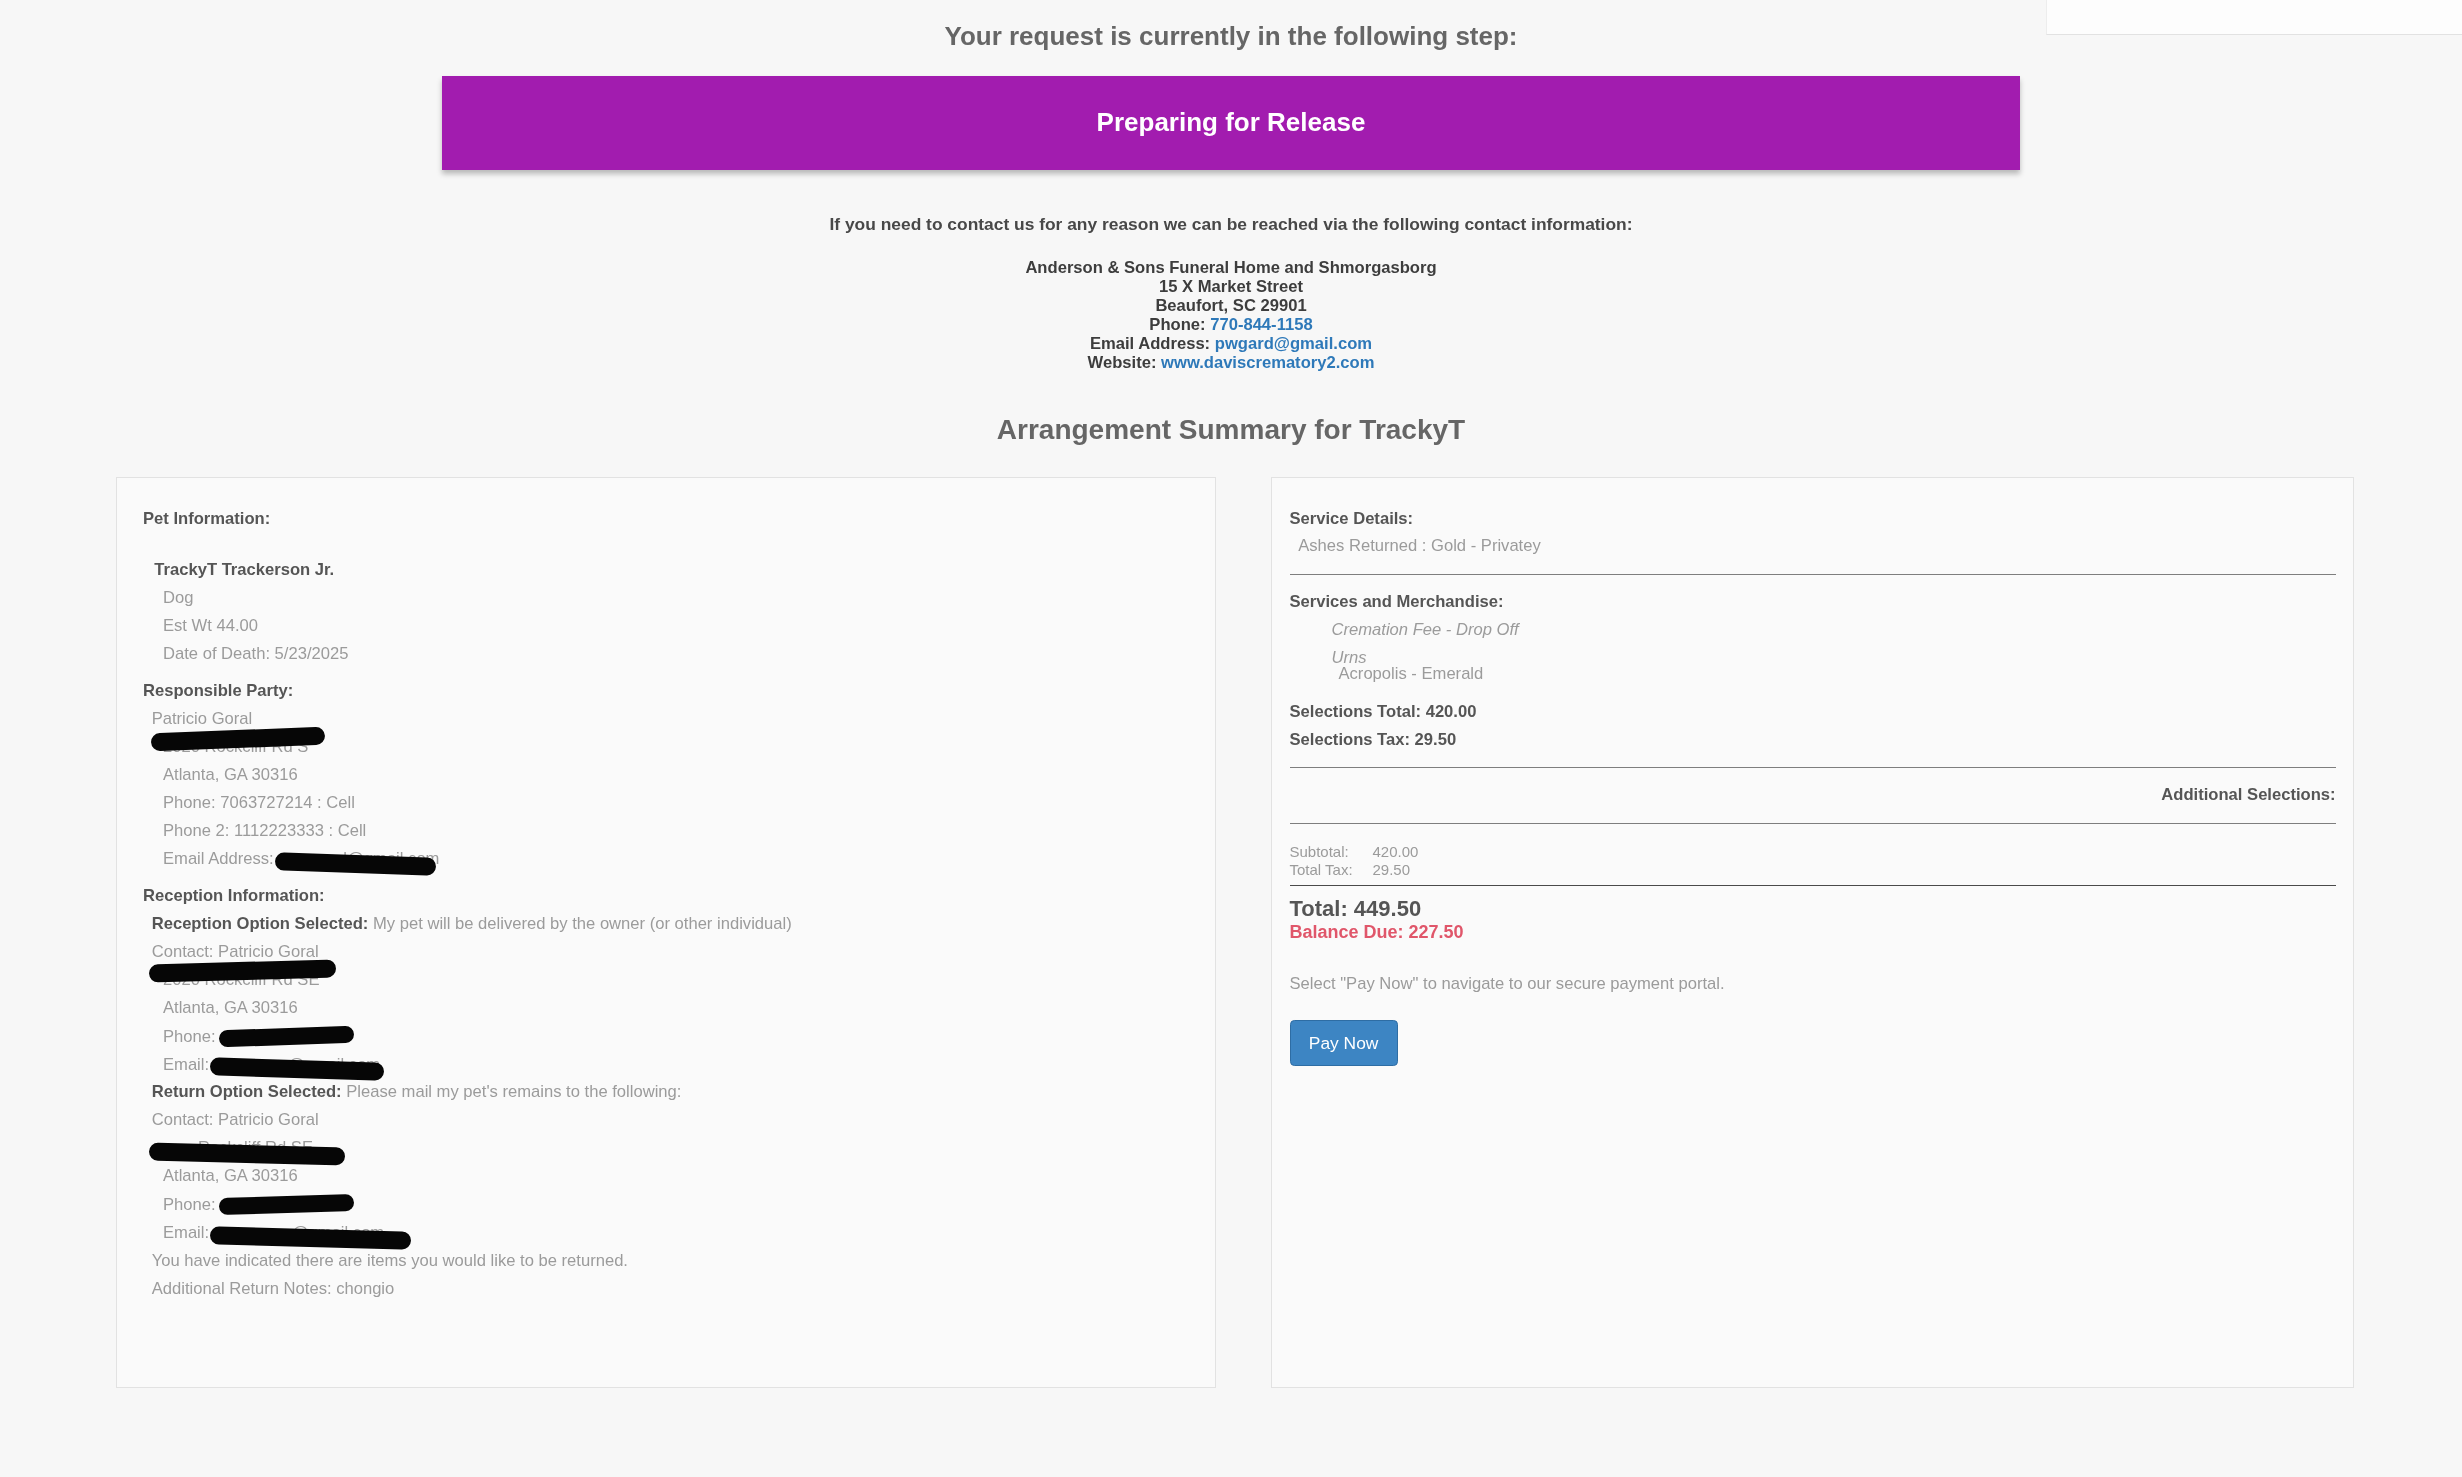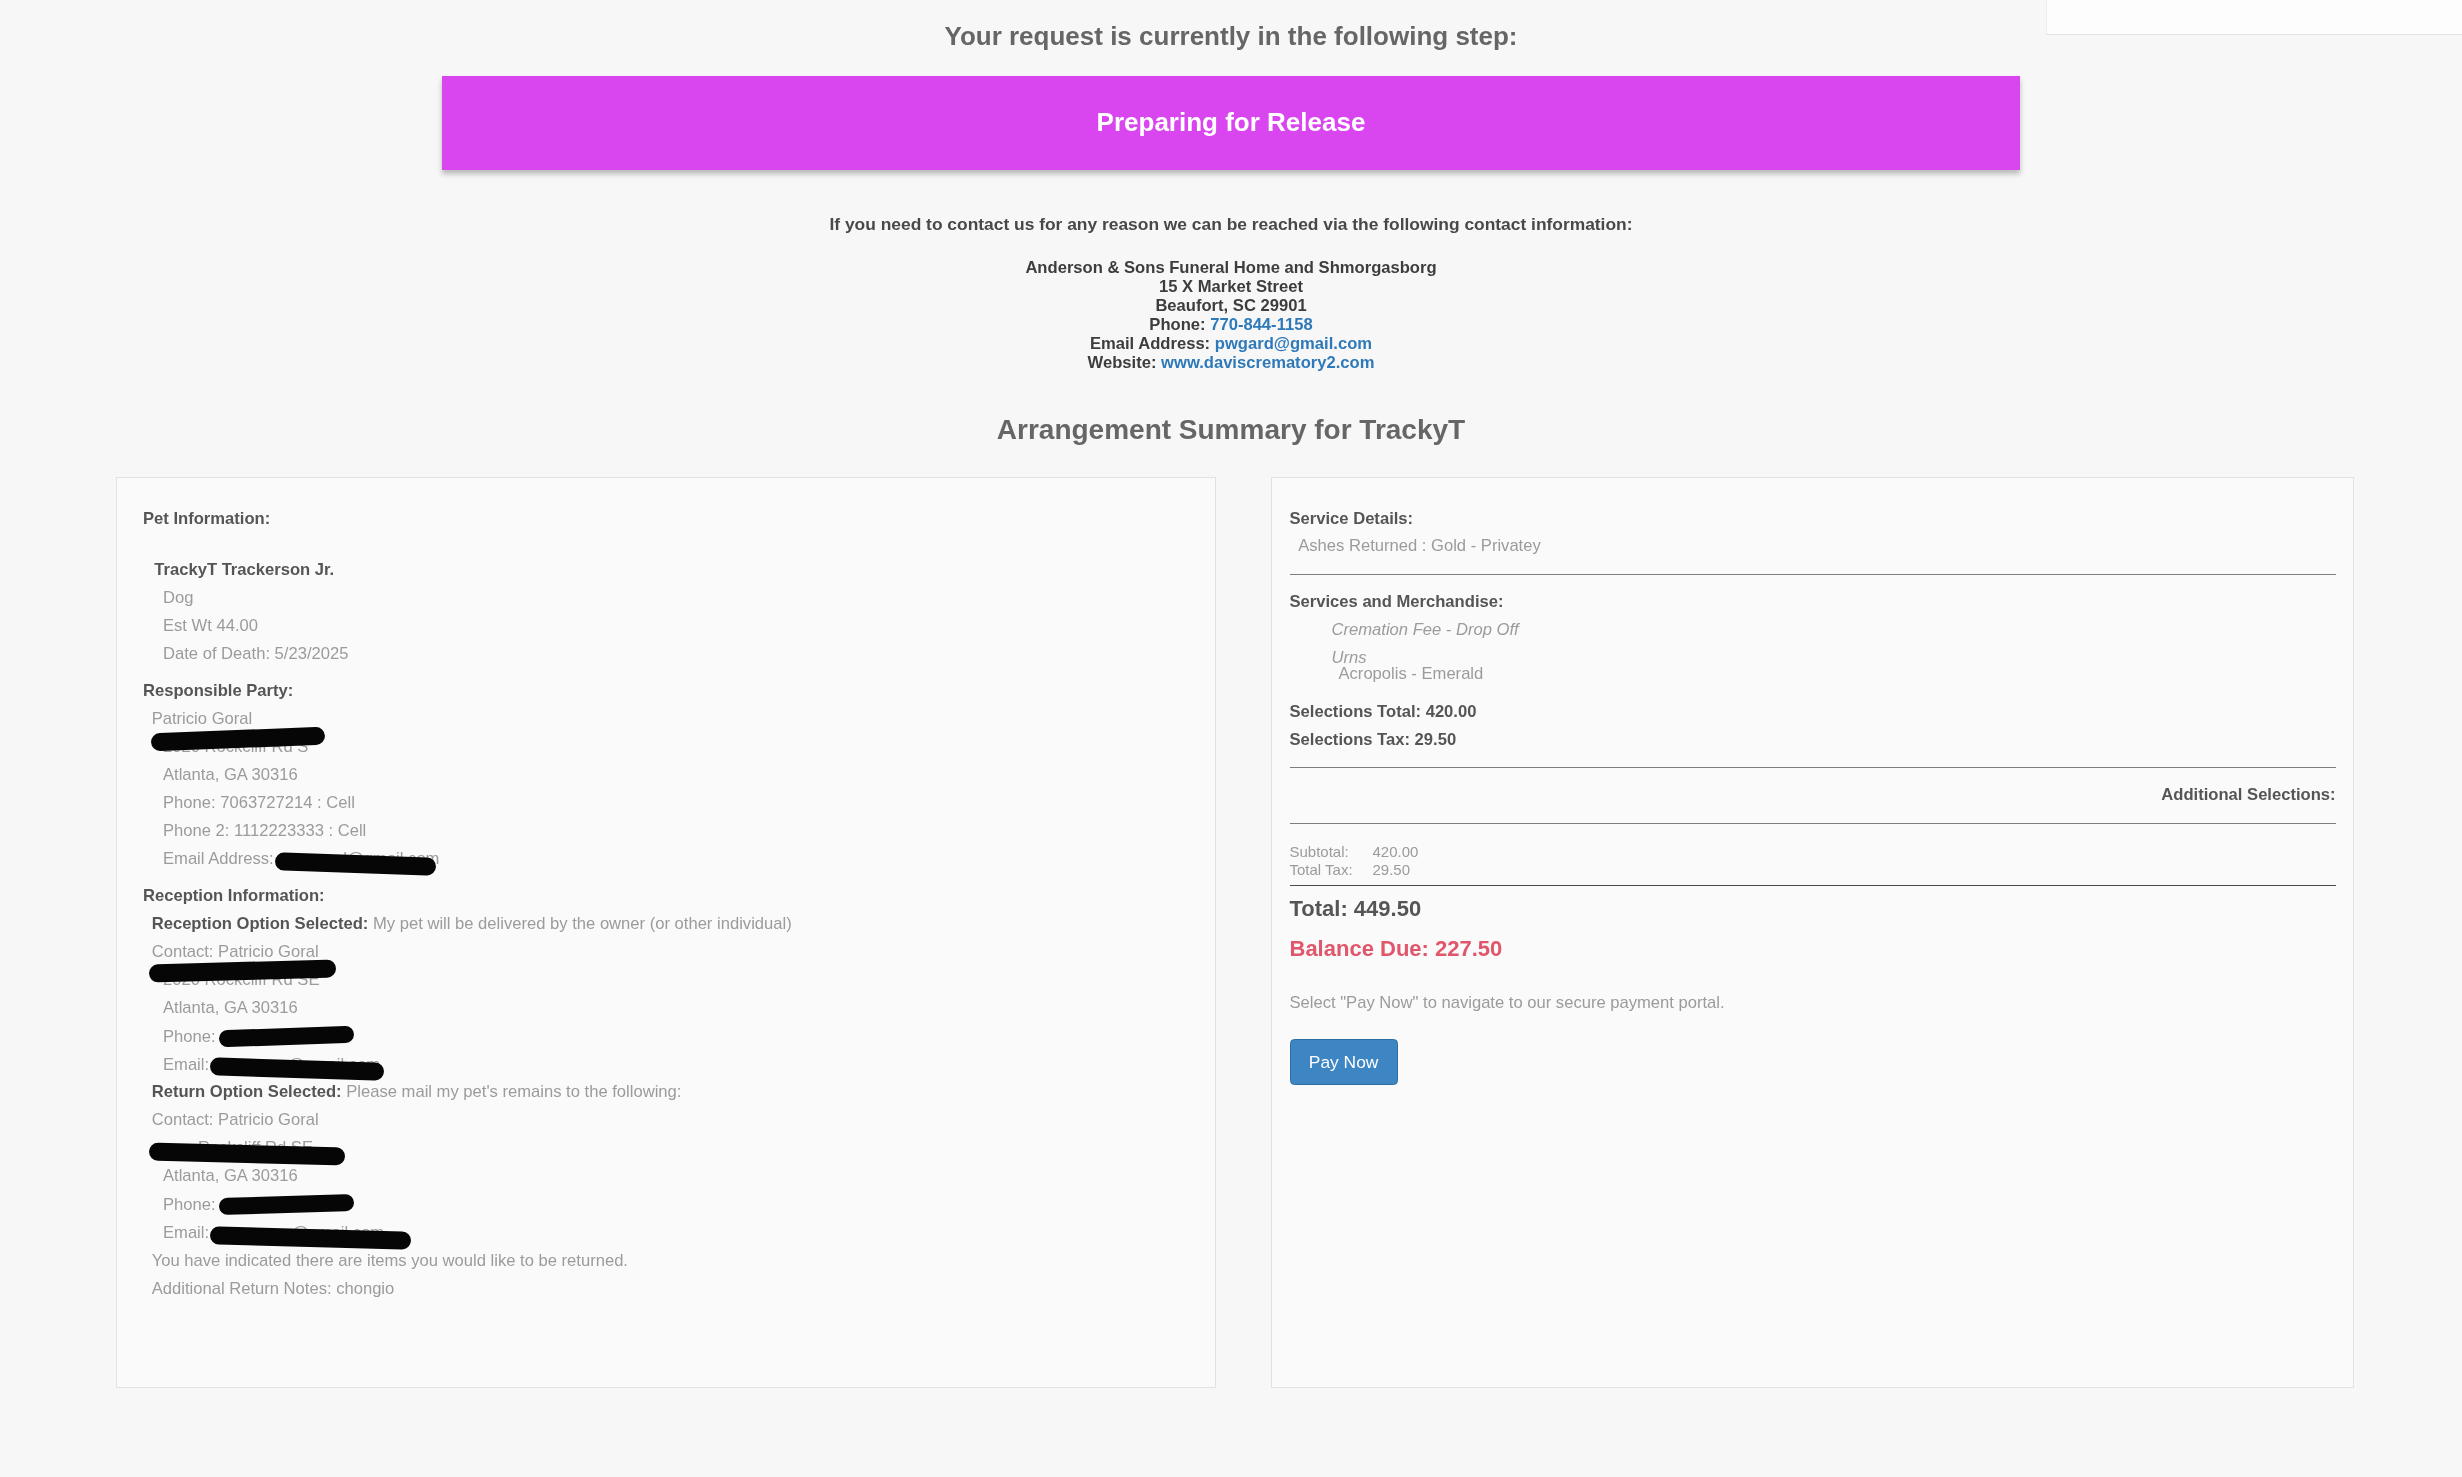--- a/index.html
+++ b/index.html
@@ -24,21 +24,21 @@
     margin:0; padding-top:35px;
     font-size:26px; font-weight:bold; color:#666;
   }
   .step-label {
     margin-top:21px;
     font-size:26px; font-weight:bold; color:#666;
   }
   .banner {
     width:1578px; height:94px;
     margin:23.5px auto 0;
-    background:#d946ef;
+    background:#a21caf;
     box-shadow:0 3.5px 5.2px rgba(0,0,0,0.25);
     display:flex; align-items:center; justify-content:center;text-align:right;
   }
   .banner span { color:#fff; font-size:26px; font-weight:bold; }
 
   .contact { text-align:center; margin-top:44px; font-weight:bold; color:#3d3d3d; }
   .contact-intro { font-size:17.4px; margin-bottom:23px; color:#484848; }
   .contact .cline { font-size:16.6px; line-height:19px; }
   .contact a { color:#2e79b9; text-decoration:none; cursor:pointer; }
 
@@ -83,21 +83,21 @@
   }
 
   .panel.right .item { margin-left:42px;font-style:italic; }
   .panel.right .subitem { margin-left:49px; margin-top:-4.4px; }
   hr.sep { border:none; border-top:0.9px solid #7e7e7e; margin:19px 0; }
   hr.sep-dark { border:none; border-top:1.7px solid #4a4a4a; margin:5.2px 0 10.5px; }
   .subrow { font-size:15px; line-height:18.3px; color:#9b9b9b; margin:0; }
   .sublabel { display:inline-block; min-width:83px; }
   .total-line { font-size:22px; font-weight:bold; color:#555; margin-top:10.5px; }
   .payments-line { font-size:19px; font-weight:bold; color:#555; margin-top:14px; }
-  .balance-line { font-size:22px; font-weight:bold; color:#e0566a; margin-top:14px; }
+  .balance-line { font-size:18px; font-weight:bold; color:#e0566a; }
   .pay-instruction { font-size:16.6px; color:#9b9b9b; margin-top:31px; }
   .pay-btn {
     margin-top:26px;
     background:#3d85c3;
     border:0.9px solid #2e6da4;
     border-radius:4.4px;
     color:#fff;
     font-family:"Liberation Sans", sans-serif;
     font-size:17.4px;
     padding:11.3px 18.3px;

